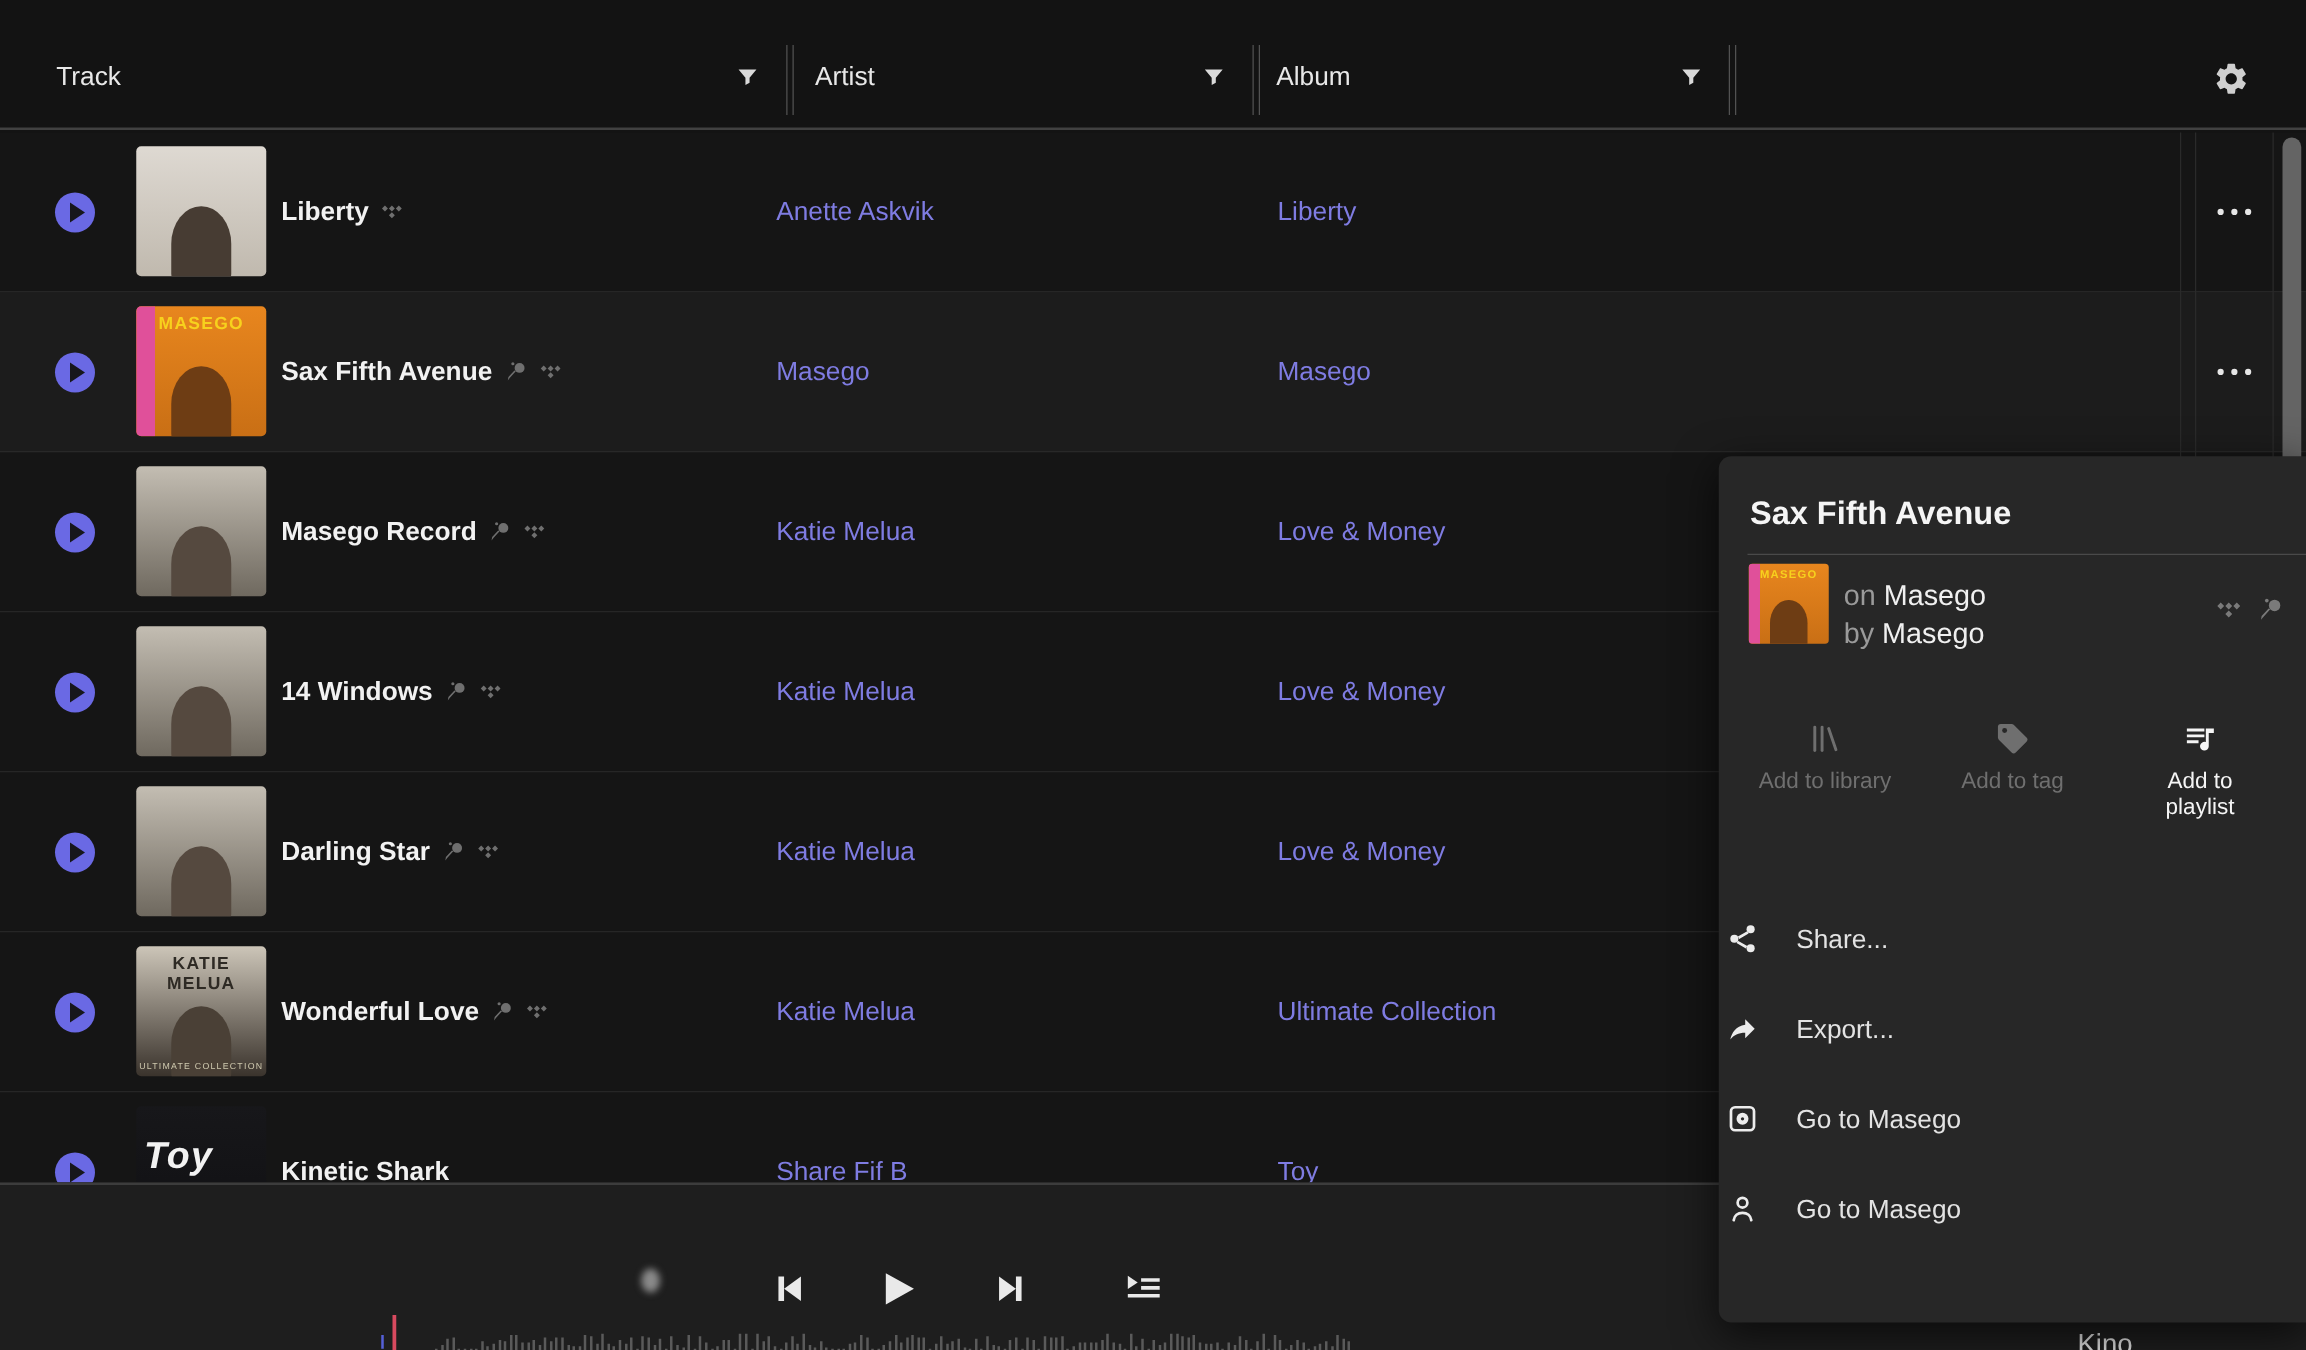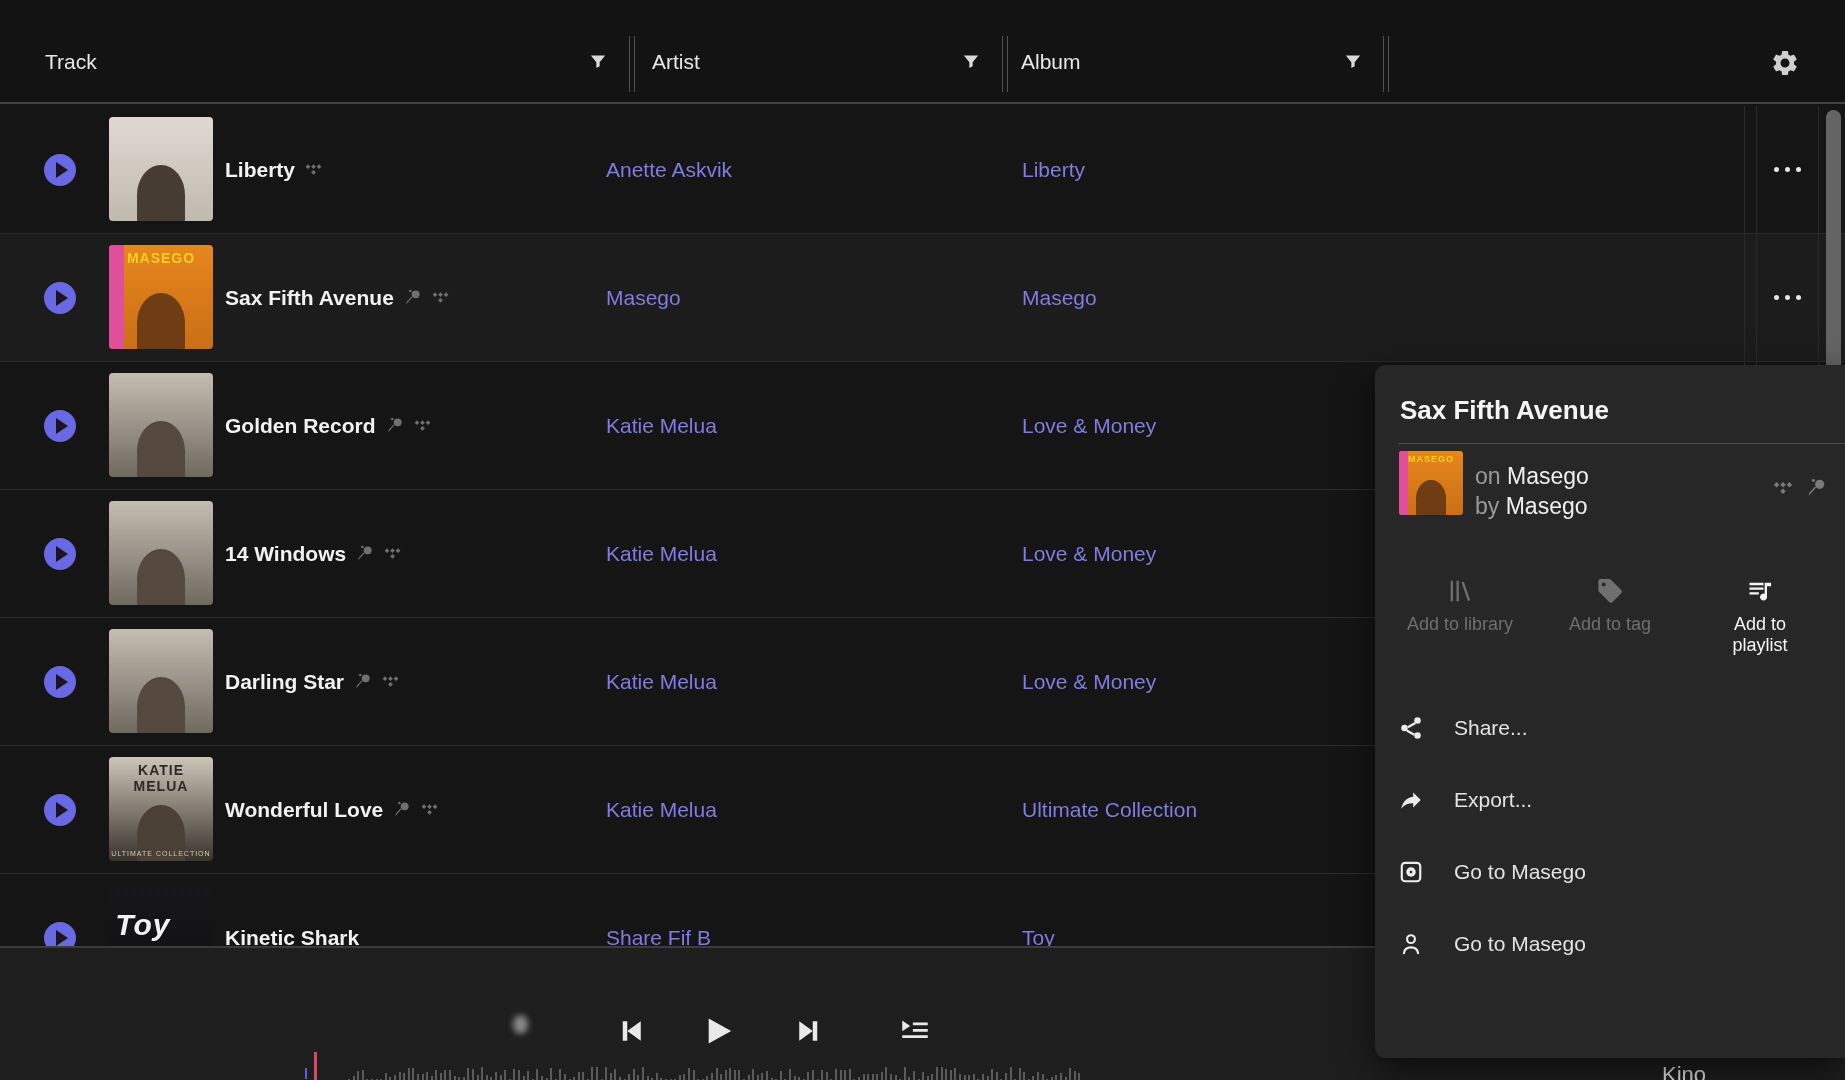--- a/index.html
+++ b/index.html
@@ -36,21 +36,21 @@
   .art-label { position:absolute; width:100%; text-align:center; font-weight:bold; }
   .art-label.top { top:5%; font-size:14px; letter-spacing:1px; }
   .art-label.bottom { bottom:4%; font-size:7px; letter-spacing:1px; font-weight:normal; }
   .art-label.big { top:22%; left:6%; width:auto; text-align:left; font-size:30px; font-weight:800; font-style:italic; }
   .title-wrap { position:absolute; left:225px; top:0; height:100%; display:flex; align-items:center; gap:9px; max-width:390px; }
   .track-title { font-size:21px; font-weight:bold; color:#f2f2f2; white-space:nowrap; }
   .ticon { color:#6f6f6f; display:inline-flex; }
   .ticon svg { width:19px; height:19px; }
   .artist-link, .album-link { position:absolute; top:0; height:100%; display:flex; align-items:center;
     font-size:21px; color:#7f7ce2; cursor:pointer; text-decoration:none; white-space:nowrap; }
-  .artist-link { left:606px; max-width:350px; }
+  .artist-link { left:621px; max-width:350px; }
   .album-link { left:1022px; max-width:350px; }
   .row-menu { position:absolute; left:1758px; top:0; width:58px; height:100%; background:none; border:none;
     cursor:pointer; display:flex; align-items:center; justify-content:center; gap:6px; }
   .row-menu i { width:5px; height:5px; border-radius:50%; background:#e6e6e6; }
   
   .vline { position:absolute; top:106px; height:840px; width:1px; background:#2a2a2a; z-index:1; }
   .scroll-thumb { position:absolute; left:1826px; top:110px; width:15px; height:748px; border-radius:8px;
     background:#646464; z-index:1; cursor:pointer; }
   
   .player-bar { position:absolute; left:0; top:946px; width:100%; height:134px; background:#1e1e1e;
@@ -77,21 +77,21 @@
   .cm-meta .strong { color:#f0f0f0; cursor:pointer; }
   .cm-badges { position:absolute; right:18px; top:112px; display:flex; gap:11px; color:#7a7a7a; }
   .cm-badges svg { width:22px; height:22px; }
   .cm-actions { position:absolute; left:10px; right:10px; top:212px; height:100px; display:flex; }
   .cm-action { flex:1; background:none; border:none; cursor:pointer; color:#6f6f6f;
     display:flex; flex-direction:column; align-items:center; gap:6px; font-family:inherit; }
   .cm-action svg { width:28px; height:28px; }
   .cm-action .lbl { font-size:18px; line-height:21px; white-space:pre-line; }
   .cm-action.enabled { color:#f5f5f5; }
   .cm-items { position:absolute; left:0; right:0; top:327px; }
-  .cm-item { display:flex; align-items:center; gap:30px; height:72px; padding-left:23px; width:100%;
+  .cm-item { display:flex; align-items:flex-end; gap:30px; height:72px; padding-left:6px; width:100%;
     background:none; border:none; cursor:pointer; color:#e3e3e3; font-family:inherit; }
   .cm-item svg { width:26px; height:26px; color:#ececec; }
   .cm-item .lbl { font-size:21px; }
 </style>
 </head>
 <body>
 
 <div class="app">
 
   <header class="table-header">
@@ -184,21 +184,21 @@
         </button>
   </div>
       <div class="track-row">
     <button class="play-btn">
           <span class="tri"></span>
         </button>
     <div class="album-art" style="background: linear-gradient(rgb(195, 189, 178), rgb(111, 105, 95));">
           <div class="art-figure" style="background: rgb(85, 73, 63);"></div>
         </div>
     <div class="title-wrap">
-      <span class="track-title">Golden Record</span>
+      <span class="track-title">Masego Record</span>
       <span class="ticon">
             <svg viewBox="0 0 24 24" fill="currentColor">
               <circle cx="16" cy="8" r="5"></circle>
               <path d="M12.2 11.4 6.2 18l-2.1 2.6.6-3.3 6.1-6.6z"></path>
               <circle cx="9.2" cy="3.8" r="1.6"></circle>
             </svg>
           </span>
       <span class="ticon">
             <svg viewBox="0 0 24 24" fill="currentColor">
               <path d="M5 5.5 8 8.5 5 11.5 2 8.5zM12 5.5 15 8.5 12 11.5 9 8.5zM19 5.5 22 8.5 19 11.5 16 8.5zM12 12.5 15 15.5 12 18.5 9 15.5z"></path>

